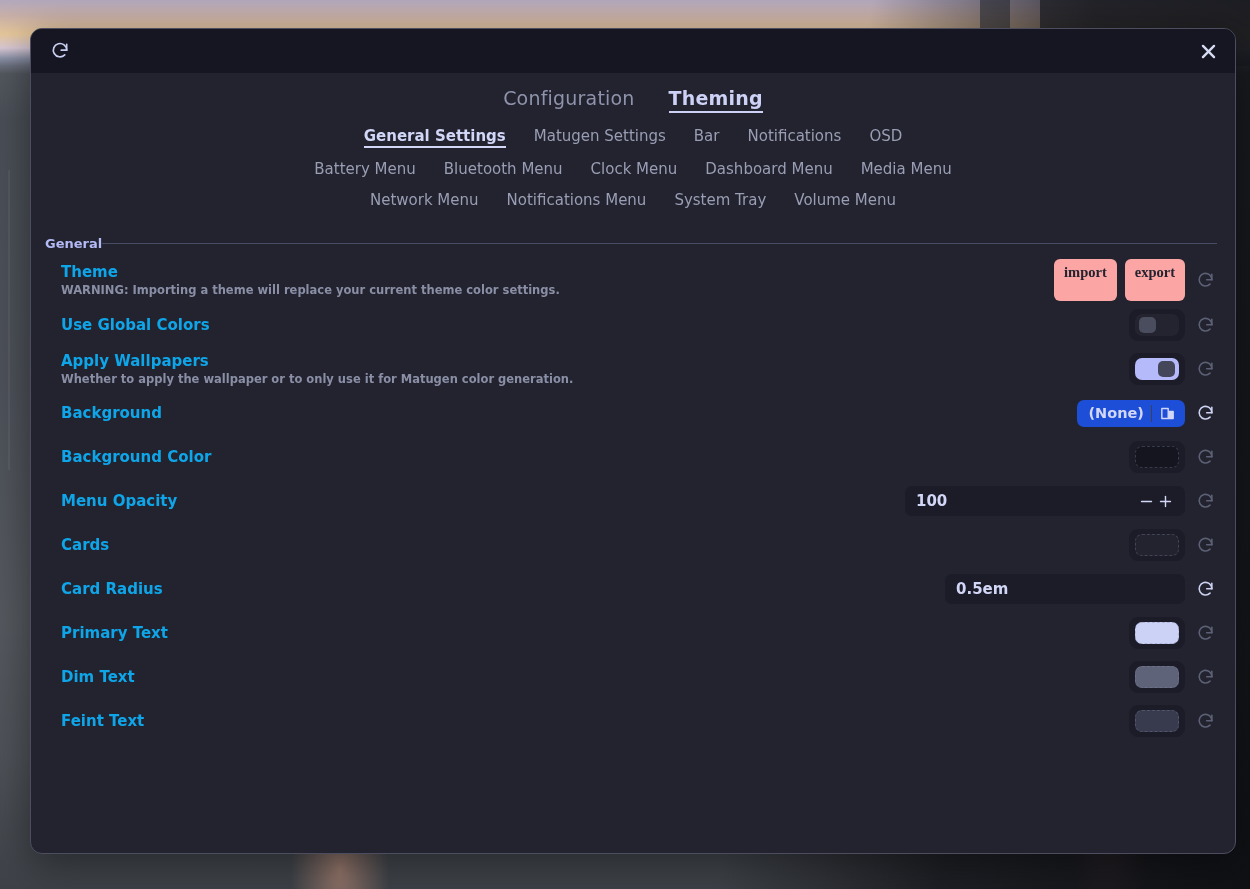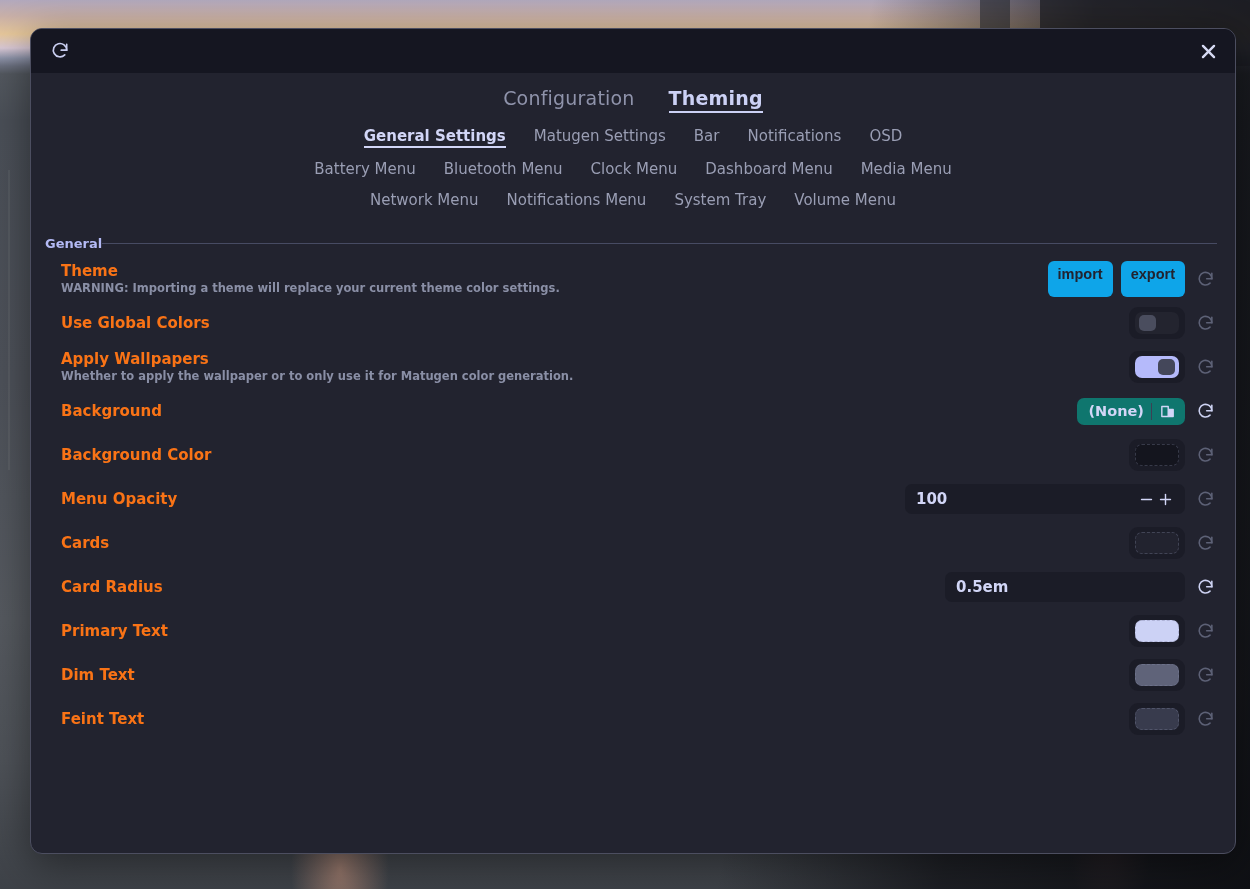--- a/index.html
+++ b/index.html
@@ -141,21 +141,21 @@
   .row {
     display: flex;
     align-items: center;
     min-height: 44px;
     padding: 2px 0;
   }
   .row .labels { flex: 1; min-width: 0; }
   .row .title {
     font-size: 15px;
     font-weight: 700;
-    color: #f97316;
+    color: #0ea5e9;
     line-height: 1.25;
   }
   .row .desc {
     font-size: 11.5px;
     color: #8a8fa6;
     margin-top: 2px;
     line-height: 1.2;
     font-weight: bold;
   }
   .row .ctl {
@@ -169,29 +169,29 @@
   .reset {
     width: 24px; height: 24px;
     display: flex; align-items: center; justify-content: center;
     cursor: pointer;
     color: #5d6176;
   }
   .reset.bright { color: #cdd2f2; }
 
   
   .pill {
-    background: #0ea5e9;
+    background: #fca5a5;
     color: #22232f;
     font-size: 14.5px;
     font-weight: 600;
     border-radius: 6px;
-    padding: 4px 10px 13px 10px;
+    padding: 4px 10px 20px 10px;
     cursor: pointer;
     border: none;
-    font-family: Liberation Sans, sans-serif;
+    font-family: Liberation Serif, serif;
     line-height: 1.25;
   }
 
   
   .tg-wrap {
     background: #1b1c27;
     border-radius: 9px;
     padding: 5px 6px;
     display: flex;
     cursor: pointer;
@@ -207,21 +207,21 @@
     top: 3px; left: 4px;
     width: 17px; height: 16px;
     background: #4a4d5e;
     border-radius: 5px;
   }
   .tg.on { background: #b5bafb; }
   .tg.on .knob { left: 23px; background: #44475a; }
 
   
   .picker {
-    background: #0f766e;
+    background: #1d4ed8;
     border-radius: 7px;
     display: flex;
     align-items: center;
     gap: 7px;
     padding: 5px 9px 5px 11px;
     cursor: pointer;
   }
   .picker .pv {
     font-size: 14.5px;
     color: #d2d6f7;

